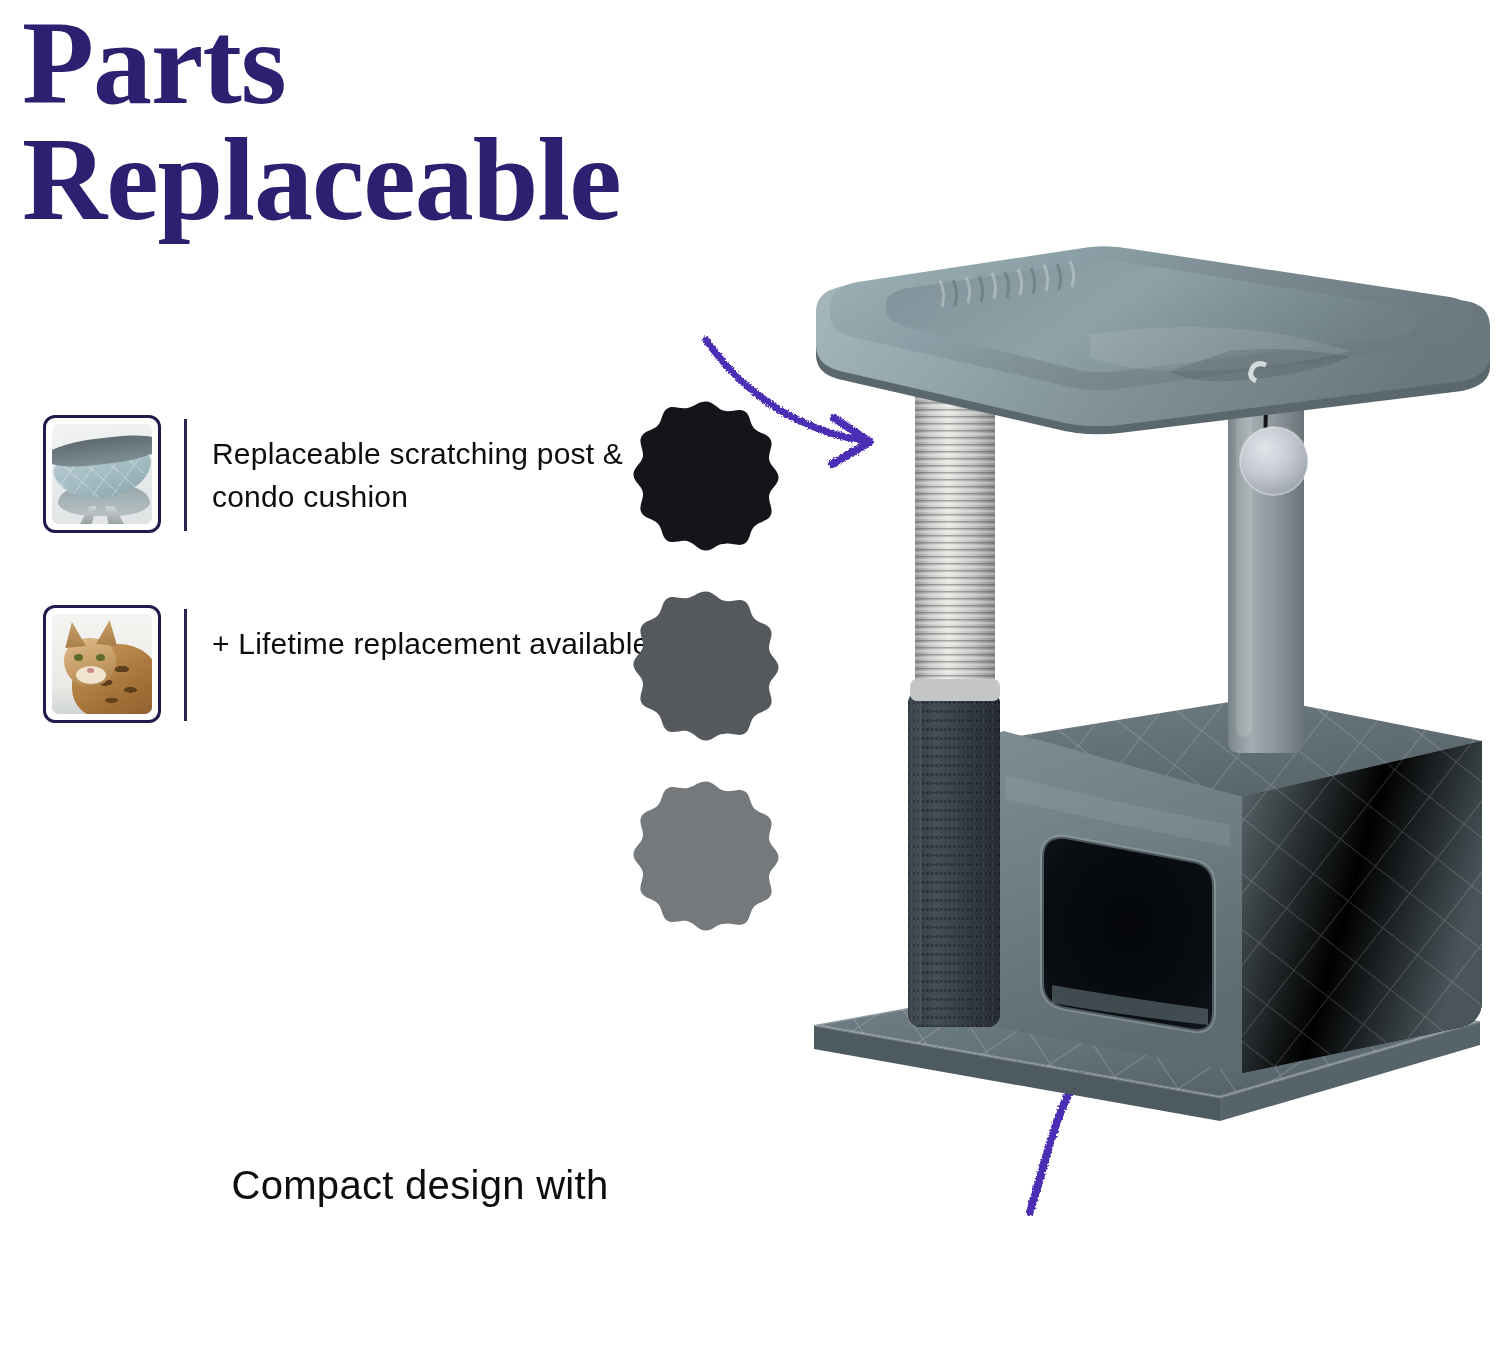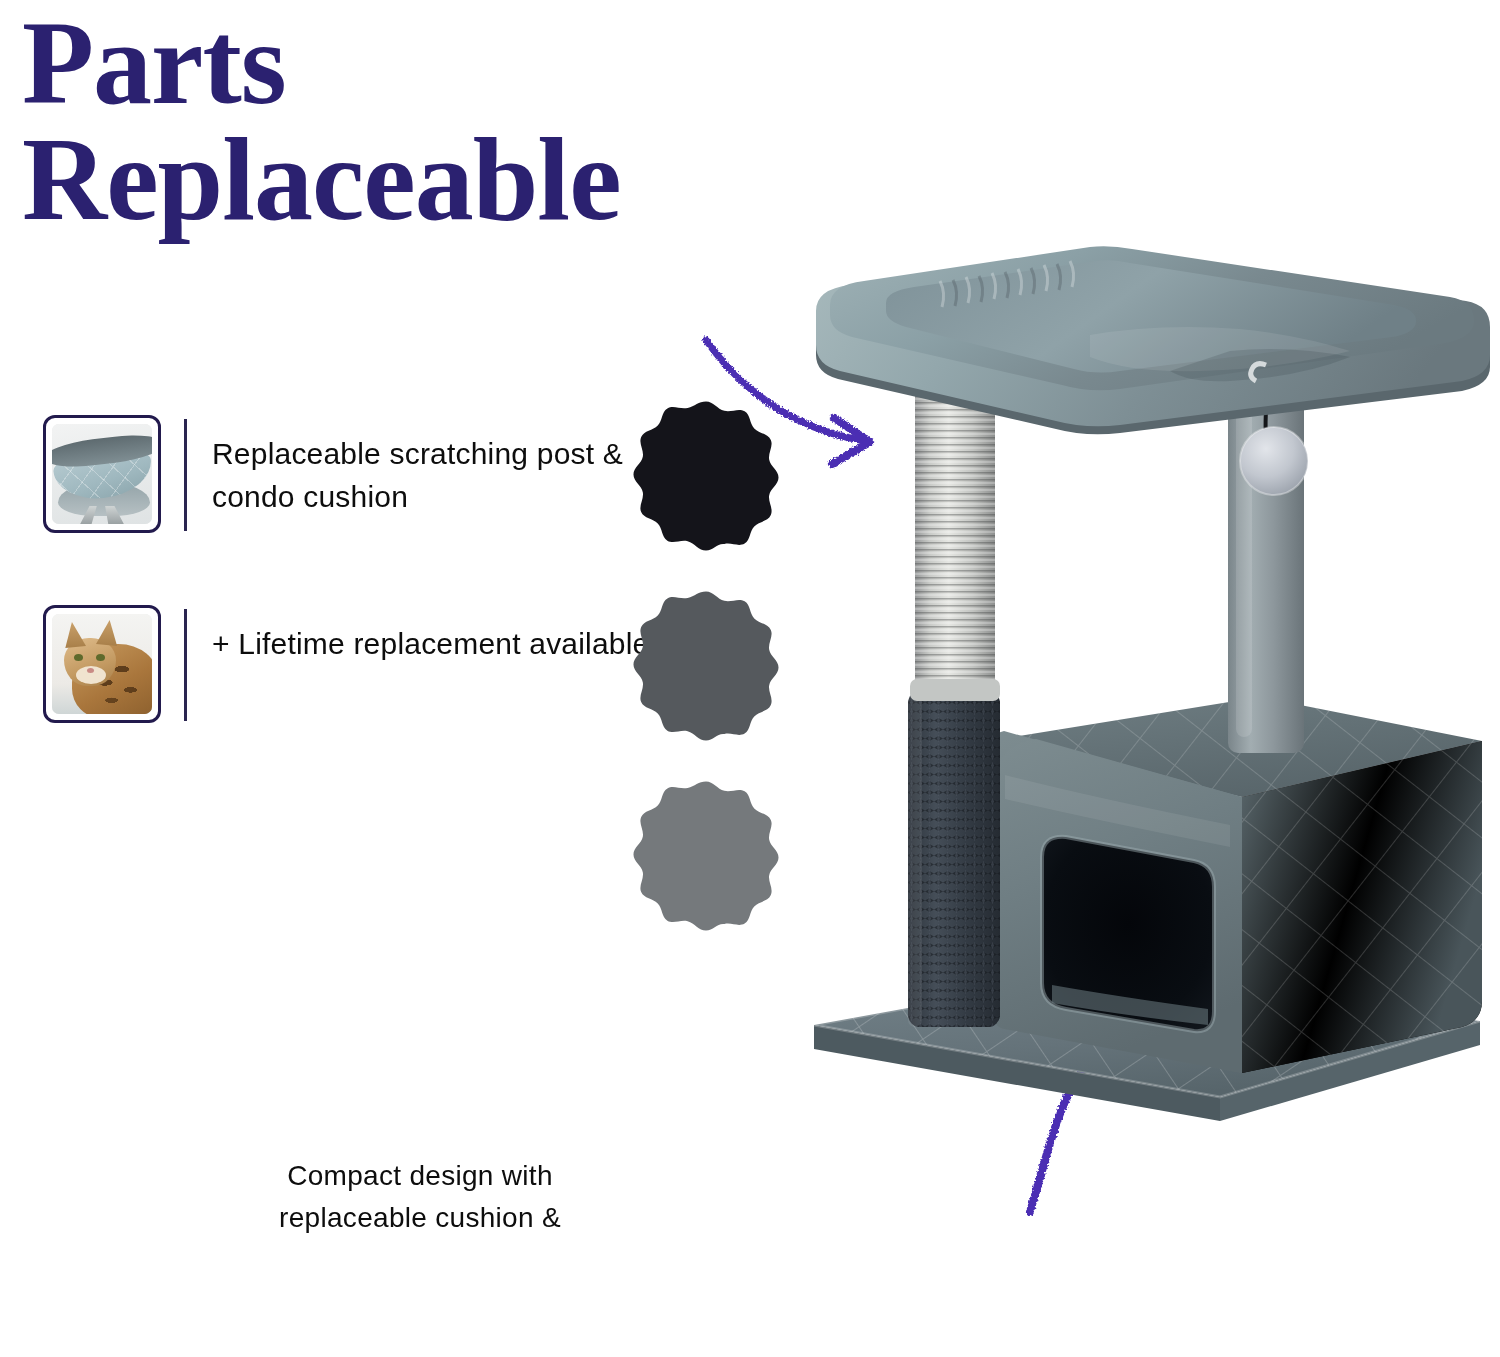--- a/index.html
+++ b/index.html
@@ -165,21 +165,21 @@
   #arrow-top { left:684px; top:322px; width:250px; height:160px; }
   #arrow-bottom { left:1000px; top:930px; width:260px; height:290px; }
 
   
   #product { position:absolute; left:790px; top:185px; width:710px; height:950px; }
   #product svg { width:100%; height:100%; display:block; }
 
   
   #bottom-caption {
     position:absolute; left:100px; top:1155px; width:640px;
-    text-align:center; font-size:28px; line-height:1.5;
+    text-align:center; font-size:40px; line-height:1.5;
     color:#0d0d0d; font-weight:300; letter-spacing:0.3px;
   }
   #bottom-caption div { white-space: nowrap; }
 </style>
 </head>
 <body>
 
 <div id="title-block">
   <div class="title-line">Parts</div>
   <div class="title-line">Replaceable</div>
@@ -447,14 +447,13 @@
     <path d="M300 150 q70 -12 150 -6 q60 6 110 22 q-70 18 -150 20 q-70 2 -110 -14 Z" fill="rgba(255,255,255,0.09)"></path>
     <path d="M440 166 q60 -6 120 6 q-50 20 -120 24 q-40 2 -60 -10 Z" fill="rgba(40,50,56,0.16)"></path>
 
     <path d="M466 196 q-8 -4 -4 -12 q4 -8 14 -4" fill="none" stroke="#d5dadc" stroke-width="5"></path>
   </g>
 </svg>
 </div>
 
 <div id="bottom-caption">
   <div>Compact design with</div>
-  <div>replaceable cushion &amp;</div>
 </div>
 
 </body></html>

